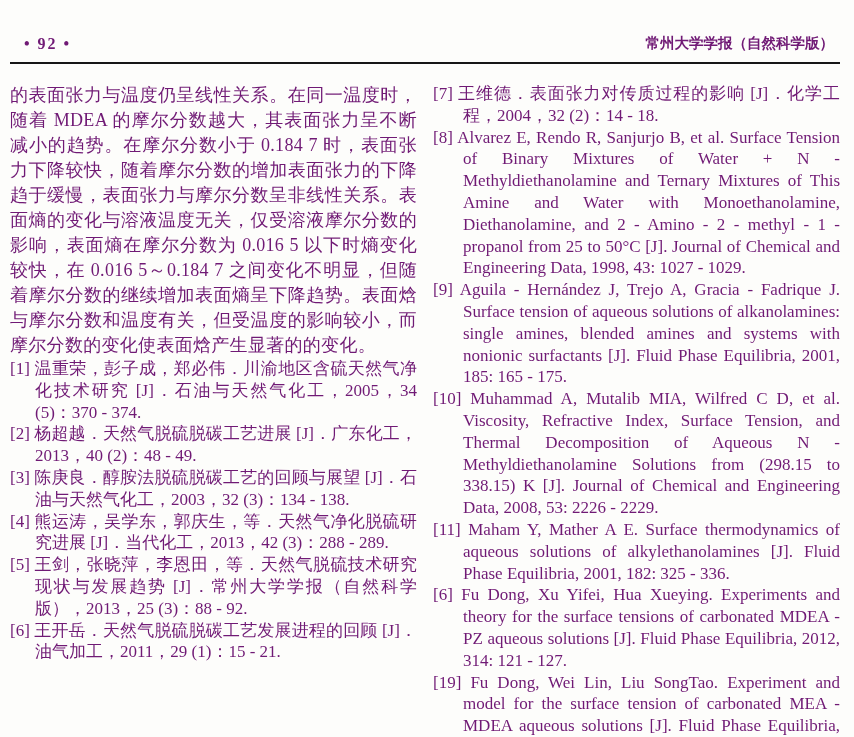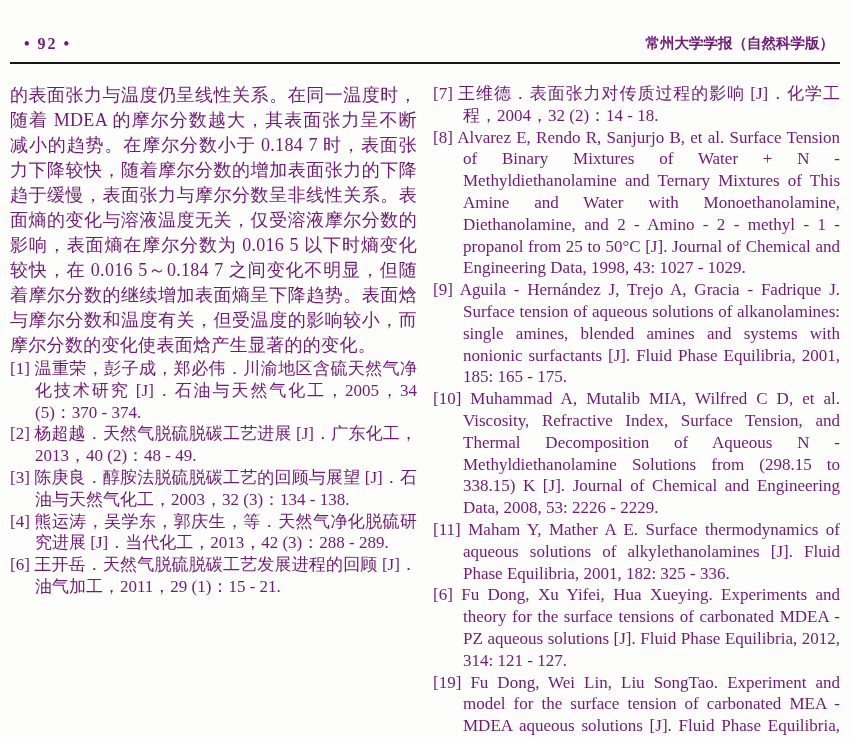--- a/index.html
+++ b/index.html
@@ -84,20 +84,21 @@
 
     <div class="col col-left">
       <div class="body-text">的表面张力与温度仍呈线性关系。在同一温度时，随着 MDEA 的摩尔分数越大，其表面张力呈不断减小的趋势。在摩尔分数小于 0.184 7 时，表面张力下降较快，随着摩尔分数的增加表面张力的下降趋于缓慢，表面张力与摩尔分数呈非线性关系。表面熵的变化与溶液温度无关，仅受溶液摩尔分数的影响，表面熵在摩尔分数为 0.016 5 以下时熵变化较快，在 0.016 5～0.184 7 之间变化不明显，但随着摩尔分数的继续增加表面熵呈下降趋势。表面焓与摩尔分数和温度有关，但受温度的影响较小，而摩尔分数的变化使表面焓产生显著的的变化。</div>
 
 
       <div class="ref-list">
         <div class="ref-item"><span class="ref-label">[1]</span> <span class="ref-text">温重荣，彭子成，郑必伟．川渝地区含硫天然气净化技术研究 [J]．石油与天然气化工，2005，34 (5)：370 - 374.</span></div>
         <div class="ref-item"><span class="ref-label">[2]</span> <span class="ref-text">杨超越．天然气脱硫脱碳工艺进展 [J]．广东化工，2013，40 (2)：48 - 49.</span></div>
         <div class="ref-item"><span class="ref-label">[3]</span> <span class="ref-text">陈庚良．醇胺法脱硫脱碳工艺的回顾与展望 [J]．石油与天然气化工，2003，32 (3)：134 - 138.</span></div>
         <div class="ref-item"><span class="ref-label">[4]</span> <span class="ref-text">熊运涛，吴学东，郭庆生，等．天然气净化脱硫研究进展 [J]．当代化工，2013，42 (3)：288 - 289.</span></div>
+        <div class="ref-item"><span class="ref-label">[5]</span> <span class="ref-text">王剑，张晓萍，李恩田，等．天然气脱硫技术研究现状与发展趋势 [J]．常州大学学报（自然科学版），2013，25 (3)：88 - 92.</span></div>
         <div class="ref-item"><span class="ref-label">[6]</span> <span class="ref-text">王开岳．天然气脱硫脱碳工艺发展进程的回顾 [J]．油气加工，2011，29 (1)：15 - 21.</span></div>
       </div>
     </div>
 
     <div class="col col-right">
       <div class="ref-list">
         <div class="ref-item"><span class="ref-label">[7]</span> <span class="ref-text">王维德．表面张力对传质过程的影响 [J]．化学工程，2004，32 (2)：14 - 18.</span></div>
         <div class="ref-item"><span class="ref-label">[8]</span> <span class="ref-text">Alvarez E, Rendo R, Sanjurjo B, et al. Surface Tension of Binary Mixtures of Water + N - Methyldiethanolamine and Ternary Mixtures of This Amine and Water with Monoethanolamine, Diethanolamine, and 2 - Amino - 2 - methyl - 1 - propanol from 25 to 50°C [J]. Journal of Chemical and Engineering Data, 1998, 43: 1027 - 1029.</span></div>
         <div class="ref-item"><span class="ref-label">[9]</span> <span class="ref-text">Aguila - Hernández J, Trejo A, Gracia - Fadrique J. Surface tension of aqueous solutions of alkanolamines: single amines, blended amines and systems with nonionic surfactants [J]. Fluid Phase Equilibria, 2001, 185: 165 - 175.</span></div>
         <div class="ref-item"><span class="ref-label">[10]</span> <span class="ref-text">Muhammad A, Mutalib MIA, Wilfred C D, et al. Viscosity, Refractive Index, Surface Tension, and Thermal Decomposition of Aqueous N - Methyldiethanolamine Solutions from (298.15 to 338.15) K [J]. Journal of Chemical and Engineering Data, 2008, 53: 2226 - 2229.</span></div>

